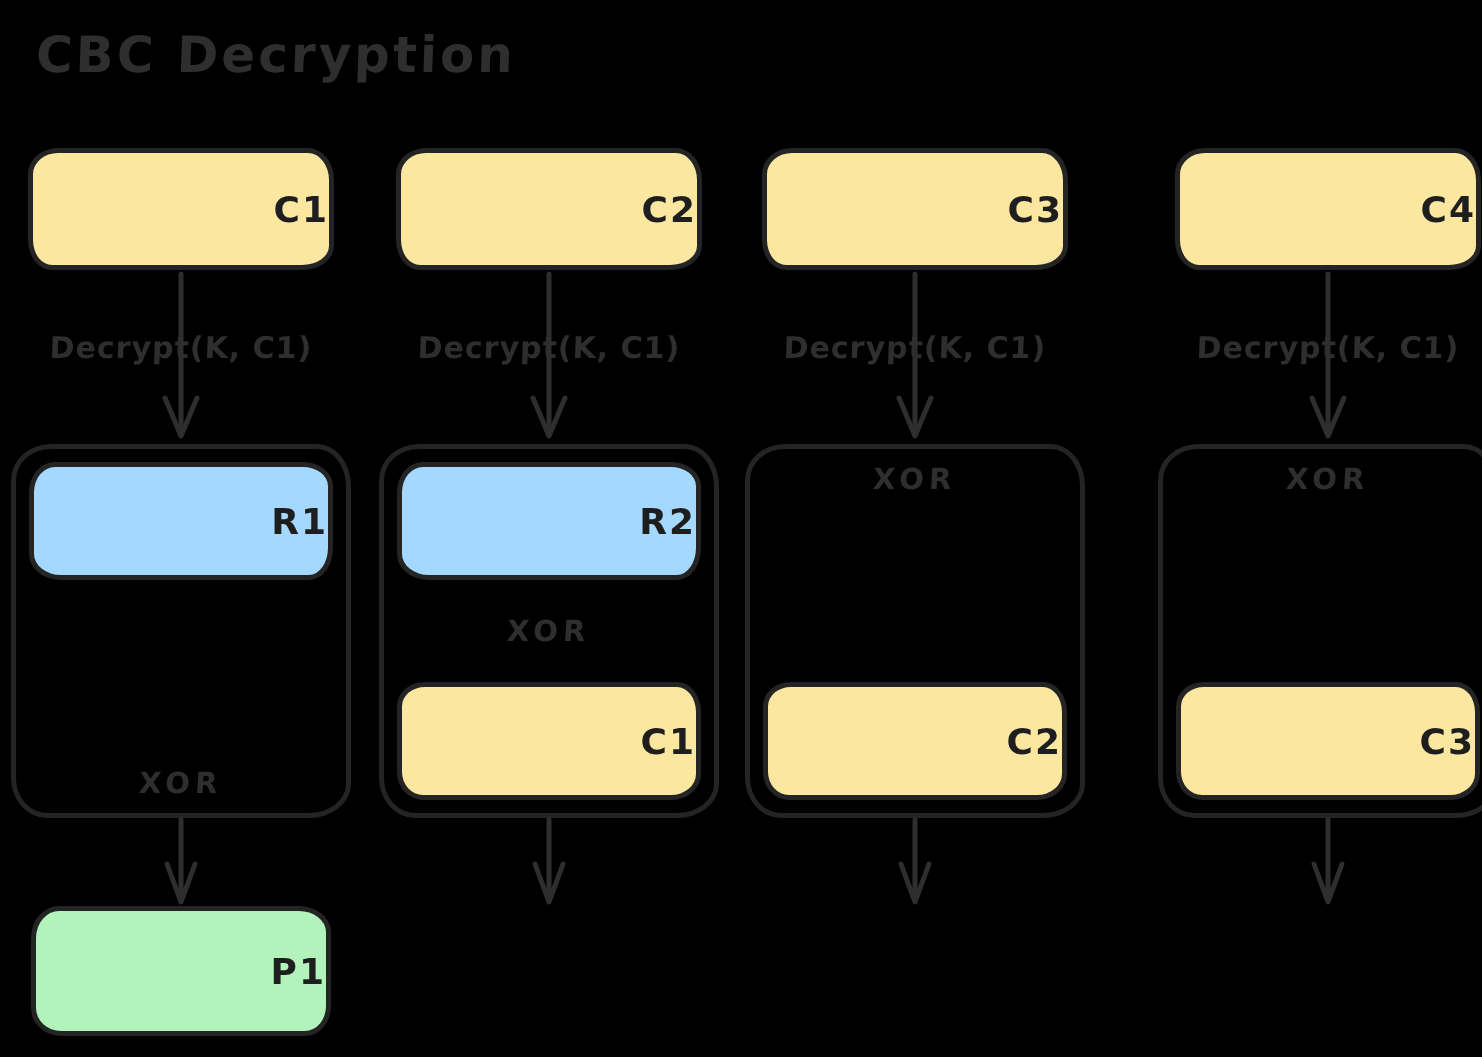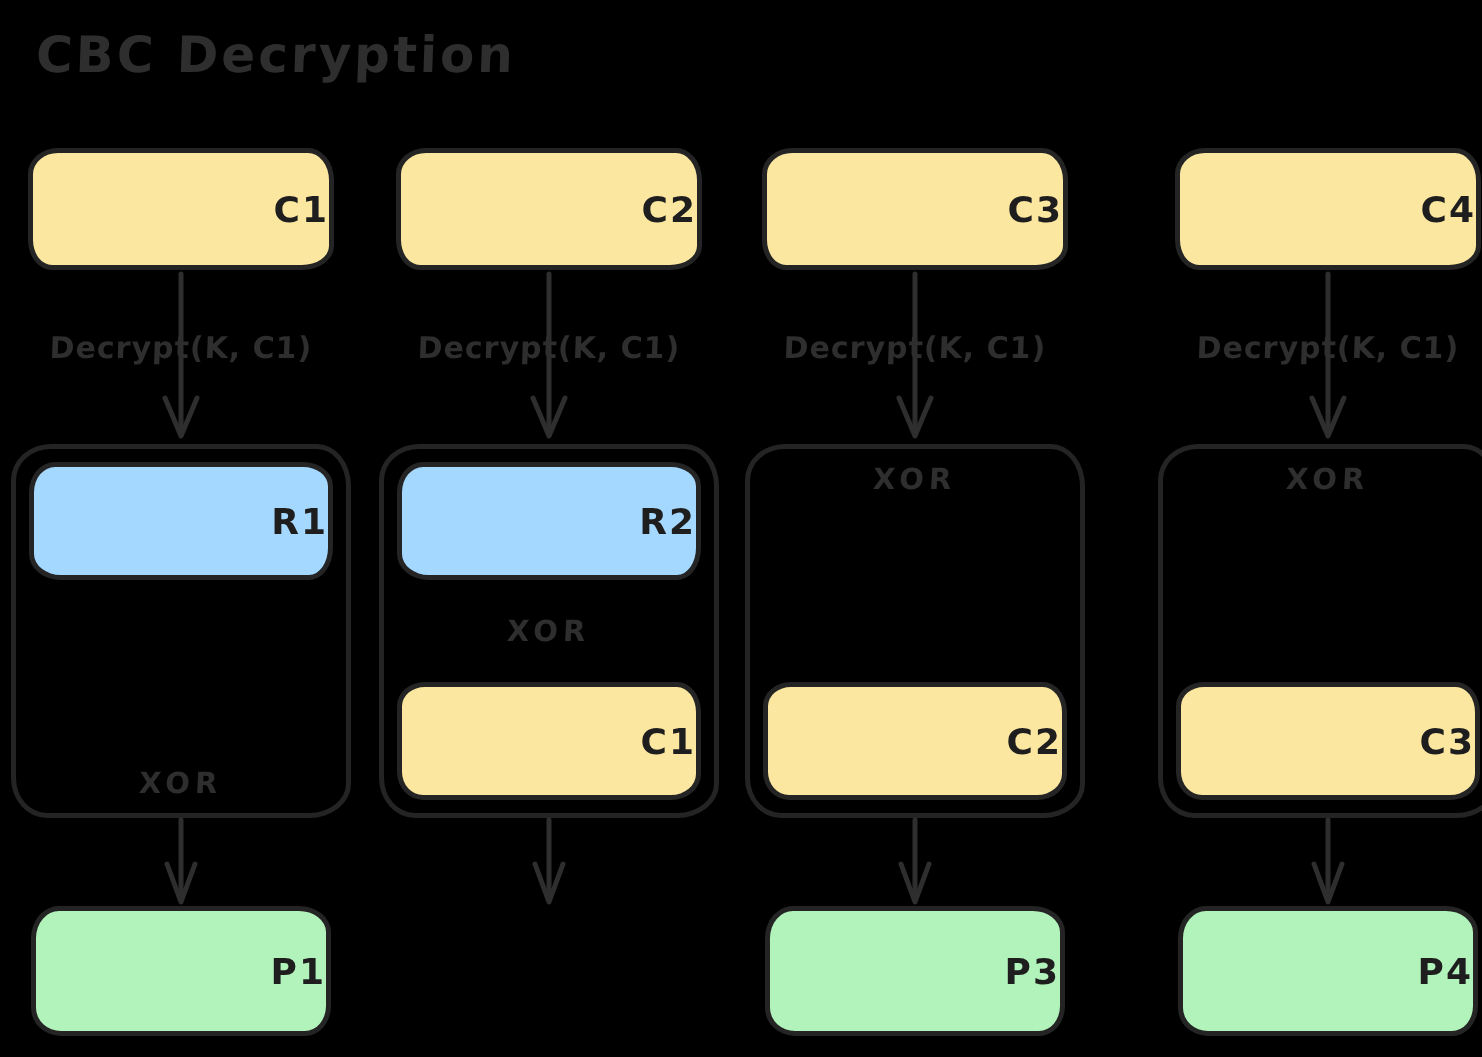--- a/index.html
+++ b/index.html
@@ -144,23 +144,20 @@
     <div class="box operand-box">
       <span>C2</span>
     </div>
   </div>
   <div class="arrow-wrap-short">
     <svg class="arrow-svg" width="44" height="88" viewBox="0 0 44 88" fill="none">
       <line x1="22" y1="2" x2="22" y2="80" stroke="currentColor" stroke-width="5" stroke-linecap="round"></line>
       <path d="M8 46 L22 84 L36 46" stroke="currentColor" stroke-width="5" fill="none" stroke-linecap="round" stroke-linejoin="round"></path>
     </svg>
   </div>
-  <div class="box plain-box">
-    <span>P3</span>
-  </div>
 </div>
 
 <div class="column col-4">
   <div class="box cipher-box">
     <span>C4</span>
   </div>
   <div class="arrow-wrap">
     <svg class="arrow-svg" width="44" height="174" viewBox="0 0 44 174" fill="none">
       <line x1="22" y1="4" x2="22" y2="164" stroke="currentColor" stroke-width="5" stroke-linecap="round"></line>
       <path d="M6 128 L22 166 L38 128" stroke="currentColor" stroke-width="5" fill="none" stroke-linecap="round" stroke-linejoin="round"></path>
@@ -172,16 +169,13 @@
     <div class="box operand-box">
       <span>C3</span>
     </div>
   </div>
   <div class="arrow-wrap-short">
     <svg class="arrow-svg" width="44" height="88" viewBox="0 0 44 88" fill="none">
       <line x1="22" y1="2" x2="22" y2="80" stroke="currentColor" stroke-width="5" stroke-linecap="round"></line>
       <path d="M8 46 L22 84 L36 46" stroke="currentColor" stroke-width="5" fill="none" stroke-linecap="round" stroke-linejoin="round"></path>
     </svg>
   </div>
-  <div class="box plain-box">
-    <span>P4</span>
-  </div>
 </div>
 
 </body></html>

